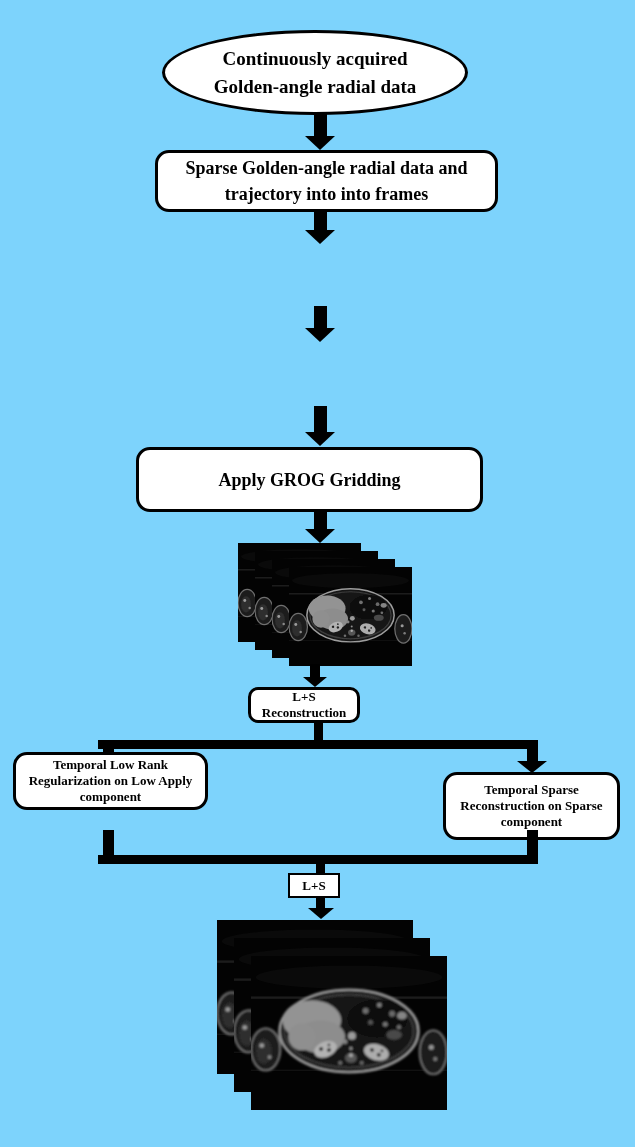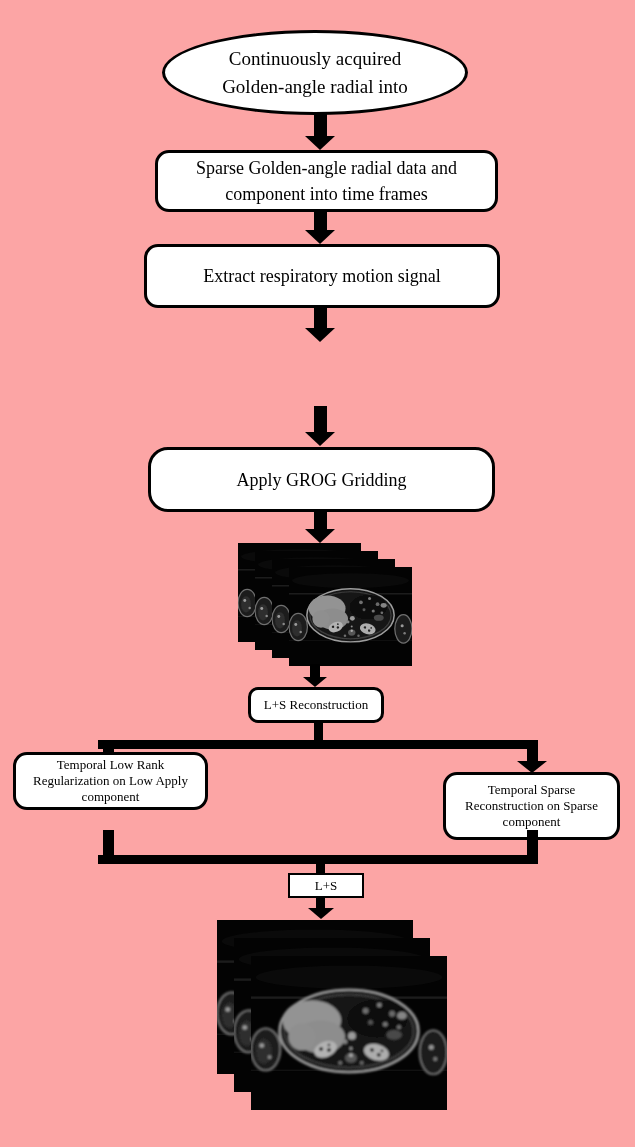--- a/index.html
+++ b/index.html
@@ -1,18 +1,18 @@
 <!DOCTYPE html>
 <html><head>
 <meta charset="utf-8">
 <style>
   html,body{margin:0;padding:0;background:#ffffff;}
   .canvas{
-    position:relative;width:635px;height:1147px;background:#fca5a5;
-    font-family:"Liberation Serif","DejaVu Serif",serif;font-weight:normal;color:#000;
+    position:relative;width:635px;height:1147px;background:#7dd3fc;
+    font-family:"Liberation Serif","DejaVu Serif",serif;font-weight:bold;color:#000;
     overflow:hidden;
   }
   .node{
     position:absolute;border:3px solid #000;background:#fff;
     display:flex;flex-direction:column;align-items:center;justify-content:center;
     text-align:center;box-sizing:border-box;
   }
   .rounded{border-radius:14px;}
   .rounded-sm{border-radius:10px;}
   .ellipse{border-radius:50%;}
@@ -84,46 +84,43 @@
           <circle cx="102" cy="96" r="1.6" fill="#8f8f8f"></circle>
           <circle cx="91" cy="111" r="2" fill="#707070"></circle>
           <circle cx="113" cy="111" r="2" fill="#6b6b6b"></circle>
         </g>
       </g>
     </defs>
   </svg>
 
   <div class="node ellipse ellipse-label" style="left:162px;top:30px;width:306px;height:85px;">
     <div>Continuously acquired</div>
-    <div>Golden-angle radial into</div>
+    <div>Golden-angle radial data</div>
   </div>
 
   <div class="stem" style="left:314px;top:112px;width:13px;height:24px;"></div>
   <div class="head head-main" style="left:305px;top:136px;"></div>
 
   <div class="node rounded big-label" style="left:155px;top:150px;width:343px;height:62px;">
     <div>Sparse Golden-angle radial data and</div>
-    <div>component into time frames</div>
+    <div>trajectory into into frames</div>
   </div>
 
   <div class="stem" style="left:314px;top:210px;width:13px;height:20px;"></div>
   <div class="head head-main" style="left:305px;top:230px;"></div>
 
-  <div class="node rounded big-label" style="left:144px;top:244px;width:356px;height:64px;">
-    <div>Extract respiratory motion signal</div>
-  </div>
 
   <div class="stem" style="left:314px;top:306px;width:13px;height:22px;"></div>
   <div class="head head-main" style="left:305px;top:328px;"></div>
 
 
   <div class="stem" style="left:314px;top:406px;width:13px;height:26px;"></div>
   <div class="head head-main" style="left:305px;top:432px;"></div>
 
-  <div class="node rounded big-label" style="left:148px;top:447px;width:347px;height:65px;border-radius:20px;">
+  <div class="node rounded big-label" style="left:136px;top:447px;width:347px;height:65px;">
     <div>Apply GROG Gridding</div>
   </div>
 
   <div class="stem" style="left:314px;top:510px;width:13px;height:19px;"></div>
   <div class="head head-main" style="left:305px;top:529px;"></div>
 
   <div class="stack" style="left:238px;top:543px;width:174px;height:123px;">
     <div class="frame" style="left:0px;top:0px;width:123px;height:99px;">
       <svg viewBox="0 0 200 160" preserveAspectRatio="none">
           <use href="#mri-slice"></use>
@@ -142,21 +139,21 @@
     <div class="frame" style="left:51px;top:24px;width:123px;height:99px;">
       <svg viewBox="0 0 200 160" preserveAspectRatio="none">
           <use href="#mri-slice"></use>
         </svg>
     </div>
   </div>
 
   <div class="stem" style="left:310px;top:664px;width:10px;height:13px;"></div>
   <div class="head head-small" style="left:303px;top:677px;"></div>
 
-  <div class="node rounded-sm small-label" style="left:248px;top:687px;width:136px;height:36px;">
+  <div class="node rounded-sm small-label" style="left:248px;top:687px;width:112px;height:36px;">
     <div>L+S Reconstruction</div>
   </div>
 
   <div class="stem" style="left:314px;top:723px;width:9px;height:17px;"></div>
   <div class="stem" style="left:98px;top:740px;width:440px;height:9px;"></div>
   <div class="stem" style="left:103px;top:749px;width:11px;height:12px;"></div>
   <div class="head head-branch" style="left:93px;top:761px;"></div>
   <div class="stem" style="left:527px;top:749px;width:11px;height:12px;"></div>
   <div class="head head-branch" style="left:517px;top:761px;"></div>
 
@@ -169,21 +166,21 @@
     <div>Temporal Sparse</div>
     <div>Reconstruction on Sparse</div>
     <div>component</div>
   </div>
 
   <div class="stem" style="left:103px;top:830px;width:11px;height:25px;"></div>
   <div class="stem" style="left:527px;top:830px;width:11px;height:25px;"></div>
   <div class="stem" style="left:98px;top:855px;width:440px;height:9px;"></div>
   <div class="stem" style="left:316px;top:864px;width:9px;height:9px;"></div>
 
-  <div class="node small-label" style="left:288px;top:873px;width:76px;height:25px;border-width:2px;">
+  <div class="node small-label" style="left:288px;top:873px;width:52px;height:25px;border-width:2px;">
     <div>L+S</div>
   </div>
 
   <div class="stem" style="left:316px;top:898px;width:9px;height:10px;"></div>
   <div class="head head-small" style="left:308px;top:908px;border-left-width:13px;border-right-width:13px;border-top-width:11px;"></div>
 
   <div class="stack" style="left:217px;top:920px;width:230px;height:190px;">
     <div class="frame" style="left:0px;top:0px;width:196px;height:154px;">
       <svg viewBox="0 0 200 160" preserveAspectRatio="none">
           <use href="#mri-slice"></use>

